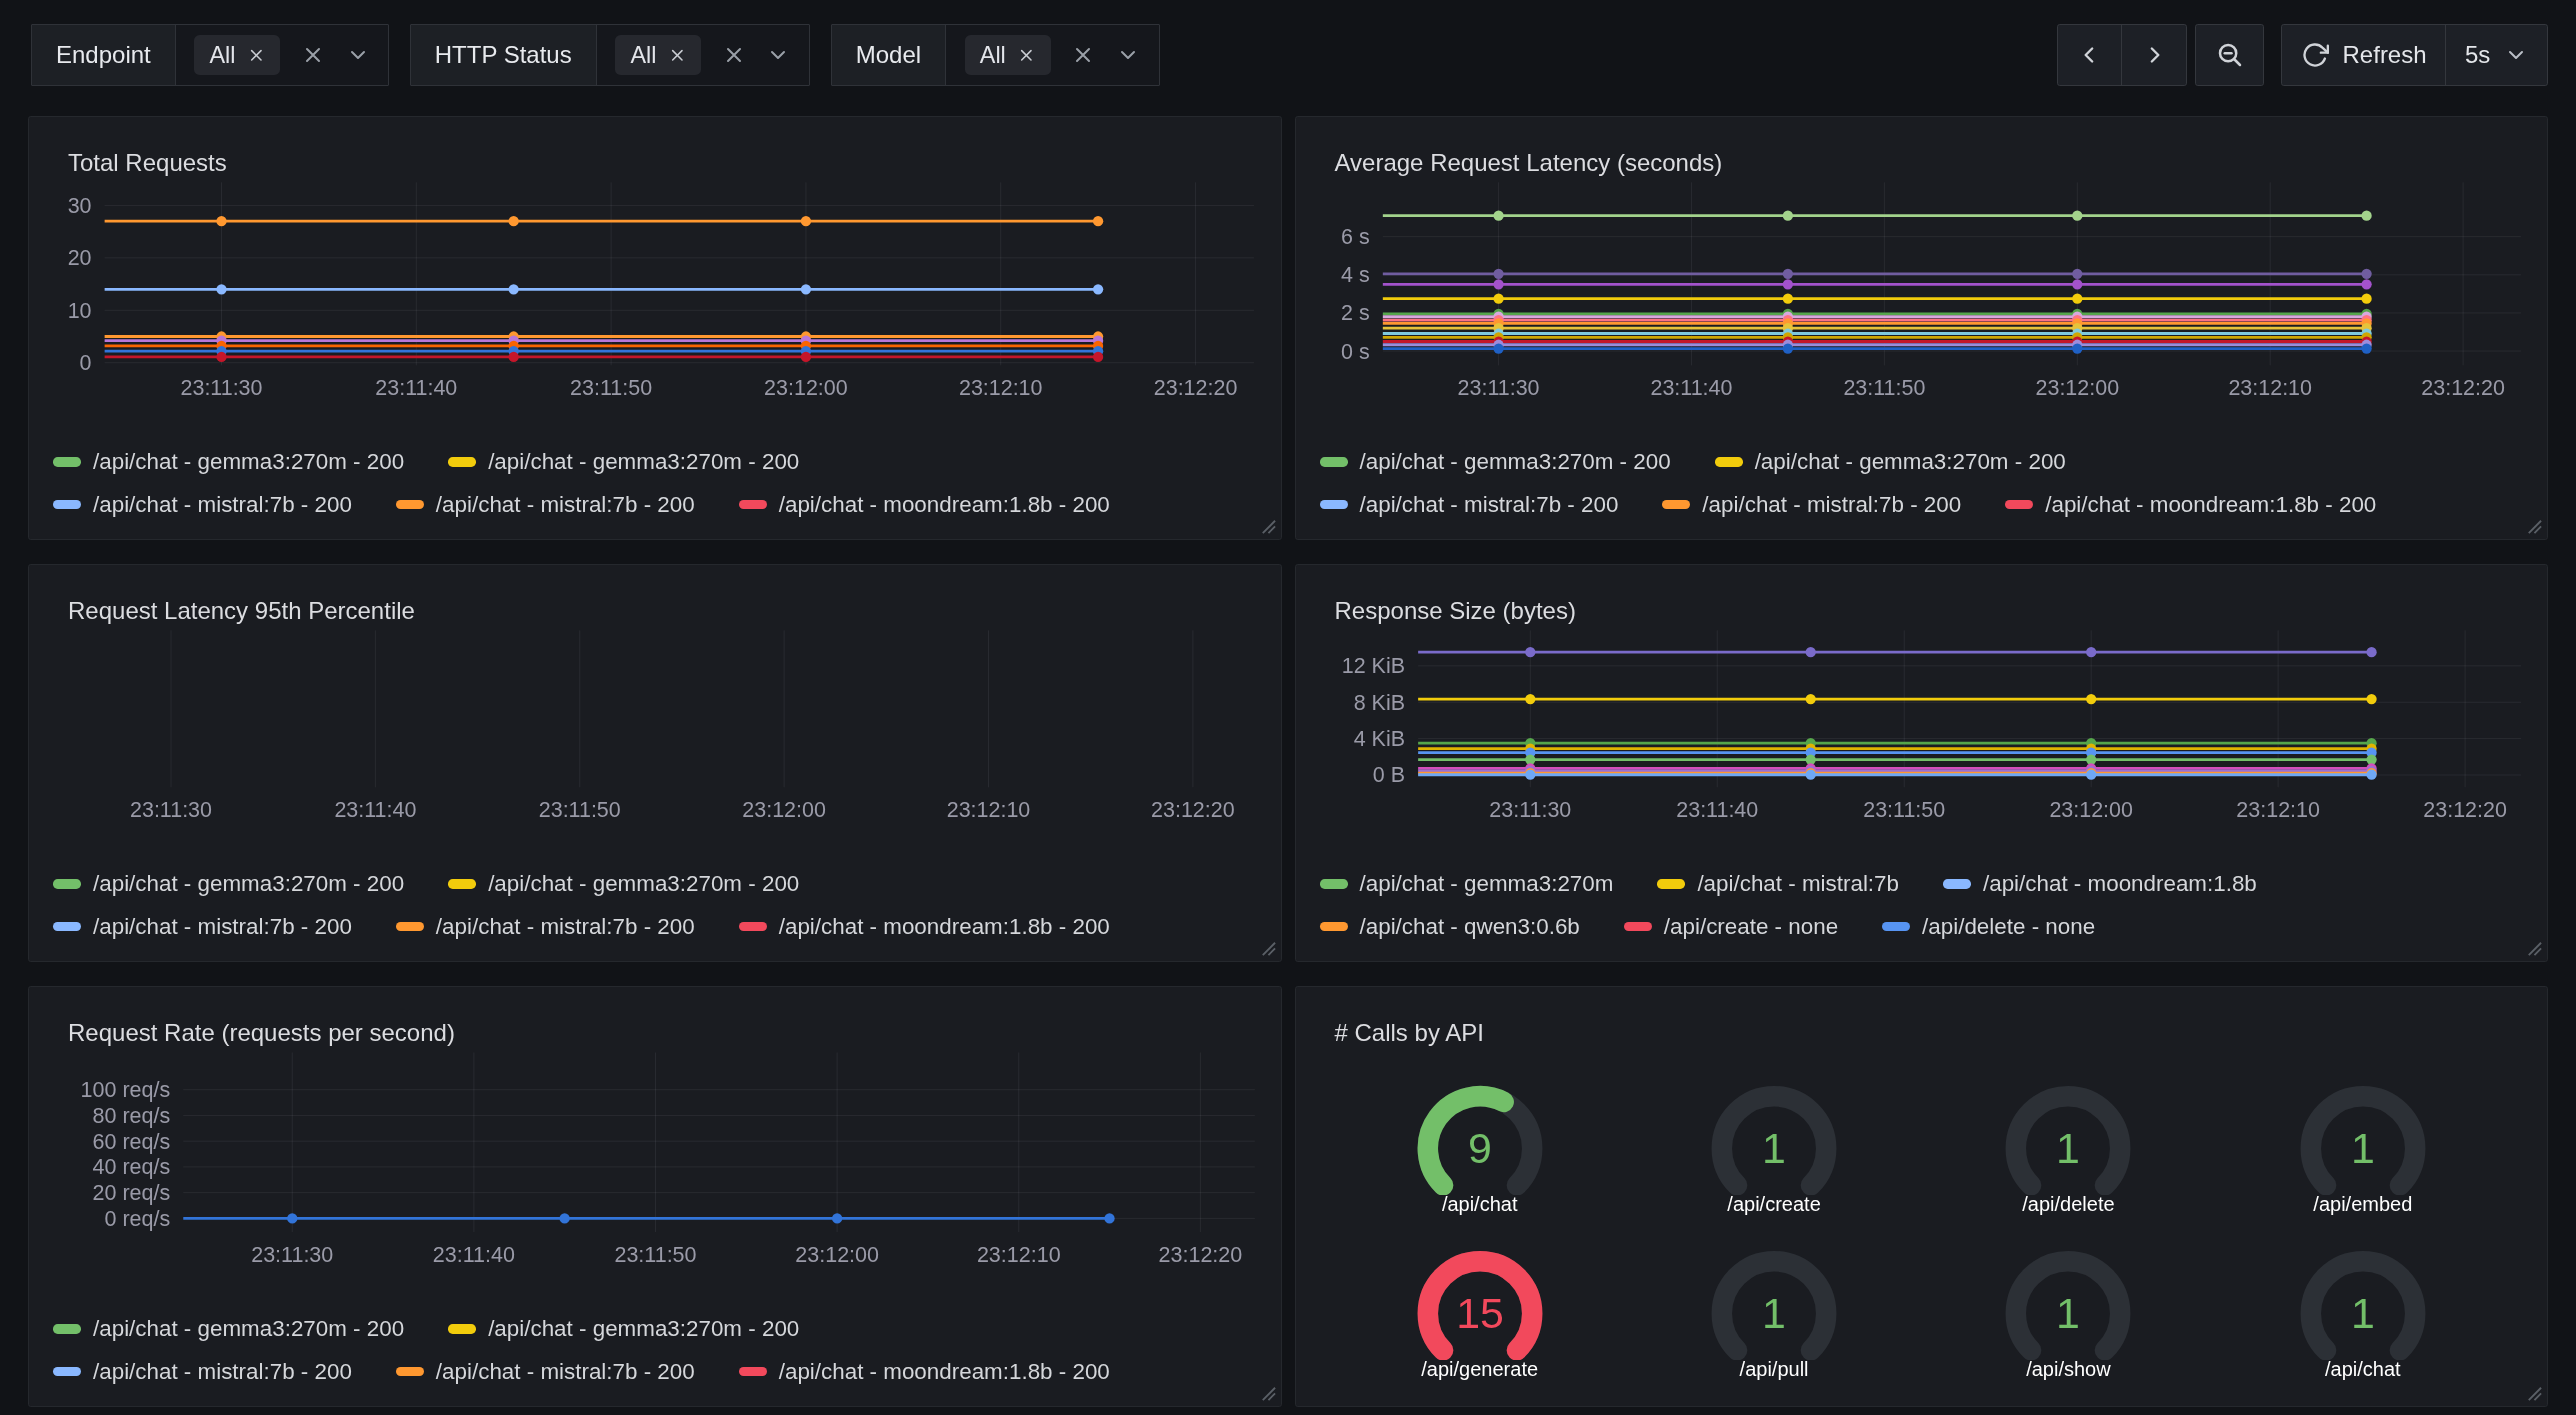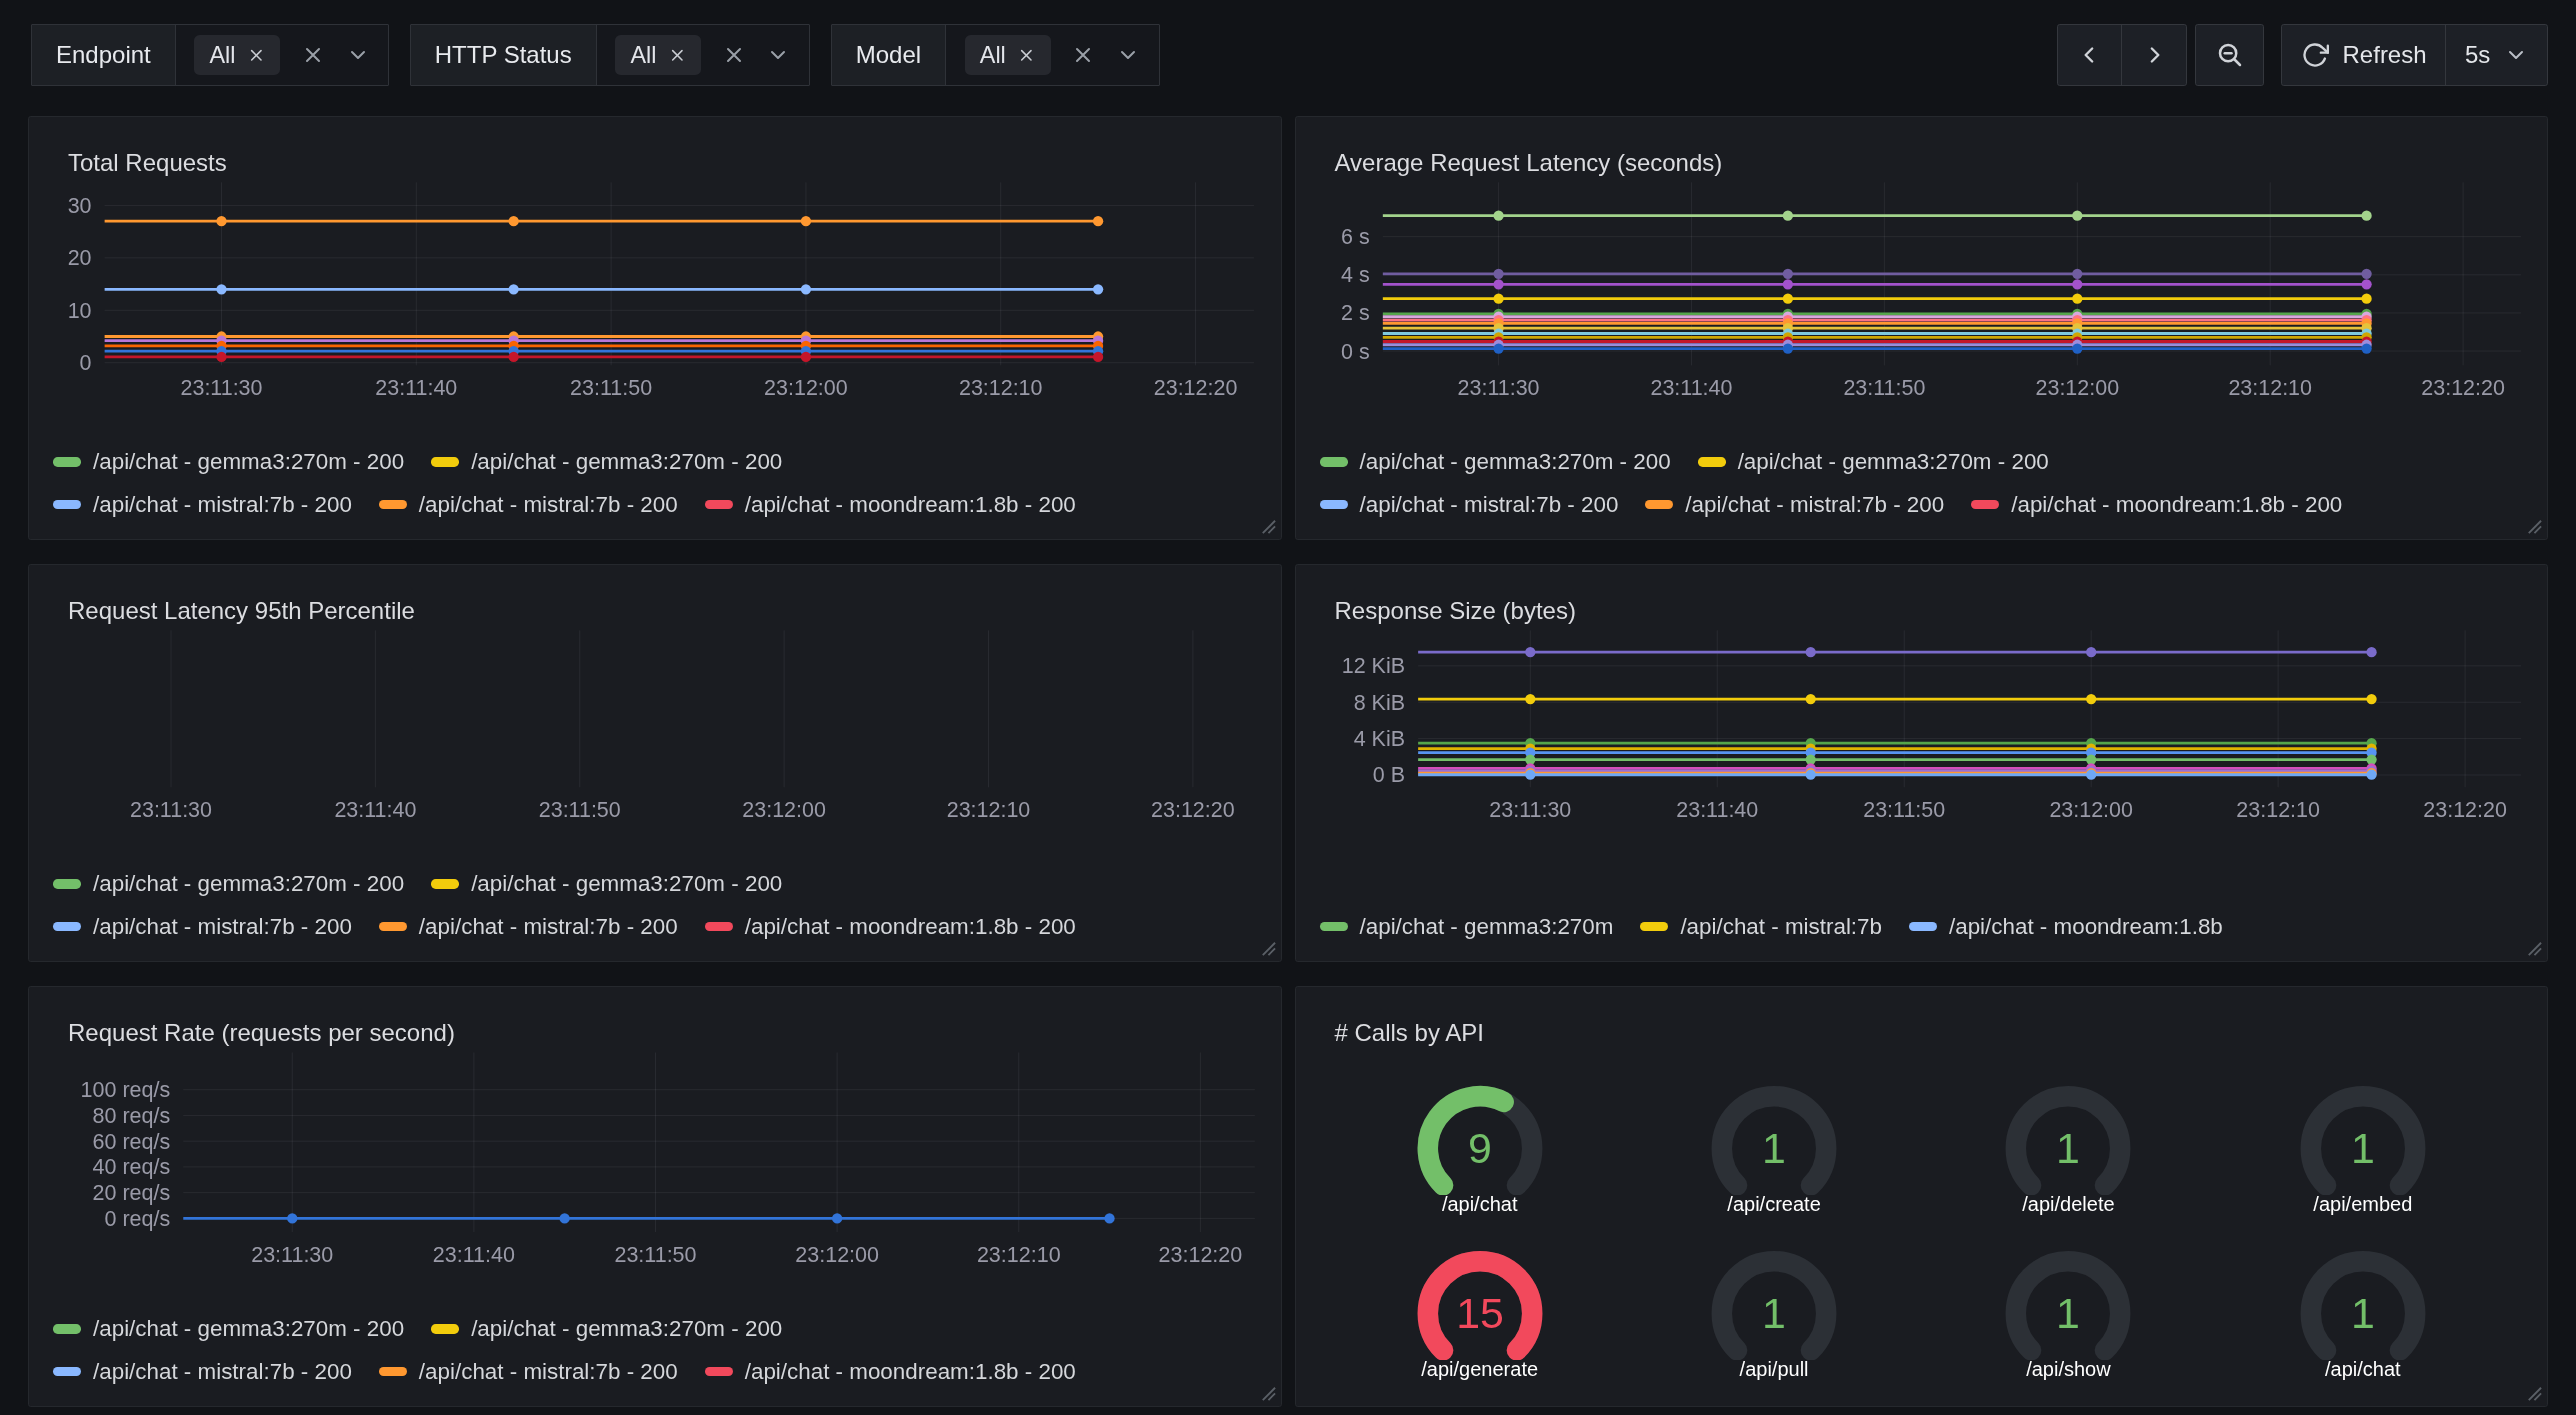--- a/index.html
+++ b/index.html
@@ -23,21 +23,21 @@
   .solo{background:#1d2026;border:0.9px solid #34373d;border-radius:2.8px;height:62px}
   .mlft{margin-left:8px}
   svg.ic{display:block}
   
   .grid{display:grid;grid-template-columns:1fr 1fr;grid-template-rows:424px 398px 421px;gap:24px 13px;margin:30px 28px 0}
   .panel{position:relative;background:#1a1c21;border:0.9px solid #25282d;border-radius:2.8px;overflow:hidden}
   .ptitle{position:absolute;top:17px;left:24px;margin:15px;font-size:24px;font-weight:500;color:#dcdde1;z-index:2}
   .chart{position:absolute;inset:0}
   .csvg text.tick{font-size:23px;fill:rgba(204,204,220,0.72)}
   .legend{position:absolute;left:24px;bottom:22.4px;display:flex;flex-direction:column;gap:18.7px;z-index:2}
-  .lrow{display:flex;gap:27px;align-items:center;height:24px}
+  .lrow{display:flex;gap:44px;align-items:center;height:24px}
   .litem{display:flex;align-items:center;gap:12px;font-size:22.4px;color:#d5d7db;cursor:pointer}
   .swatch{width:28px;height:9.3px;border-radius:4.7px;flex:none}
   .resize{position:absolute;right:4.7px;bottom:4.7px;cursor:nwse-resize}
   
   .gauge-grid{position:absolute;left:37px;right:37px;top:75px;bottom:15px;display:grid;
     grid-template-columns:repeat(4,1fr);grid-template-rows:1fr 1fr;justify-items:center;align-items:center}
   .gauge{display:flex;flex-direction:column;align-items:center}
   .gval{font-size:46px}
   .glabel{font-size:20px;color:#ffffff;margin-top:-1.9px}
 </style>
@@ -482,20 +482,34 @@
           </span>
           <span class="litem">
             <span class="swatch" style="background: rgb(242, 204, 12);"></span>
             <span>/api/chat - mistral:7b</span>
           </span>
           <span class="litem">
             <span class="swatch" style="background: rgb(138, 184, 255);"></span>
             <span>/api/chat - moondream:1.8b</span>
           </span>
         </div>
+        <div class="lrow">
+          <span class="litem">
+            <span class="swatch" style="background: rgb(255, 152, 48);"></span>
+            <span>/api/chat - qwen3:0.6b</span>
+          </span>
+          <span class="litem">
+            <span class="swatch" style="background: rgb(242, 73, 92);"></span>
+            <span>/api/create - none</span>
+          </span>
+          <span class="litem">
+            <span class="swatch" style="background: rgb(87, 148, 242);"></span>
+            <span>/api/delete - none</span>
+          </span>
+        </div>
       </div>
     <svg class="resize" width="17" height="17" viewBox="0 0 18 18">
         <path d="M4 17L17 4M10 17l7-7" stroke="#5a5f66" stroke-width="2"></path>
       </svg>
   </section>
 
   <section class="panel">
     <h2 class="ptitle">Request Rate (requests per second)</h2>
     <div class="chart"><svg width="1252" height="419" class="csvg" viewBox="0 0 1339 448">
           <line x1="281.5482" x2="281.5482" y1="70" y2="262" stroke="rgba(204,204,220,0.09)" stroke-width="1"></line>

